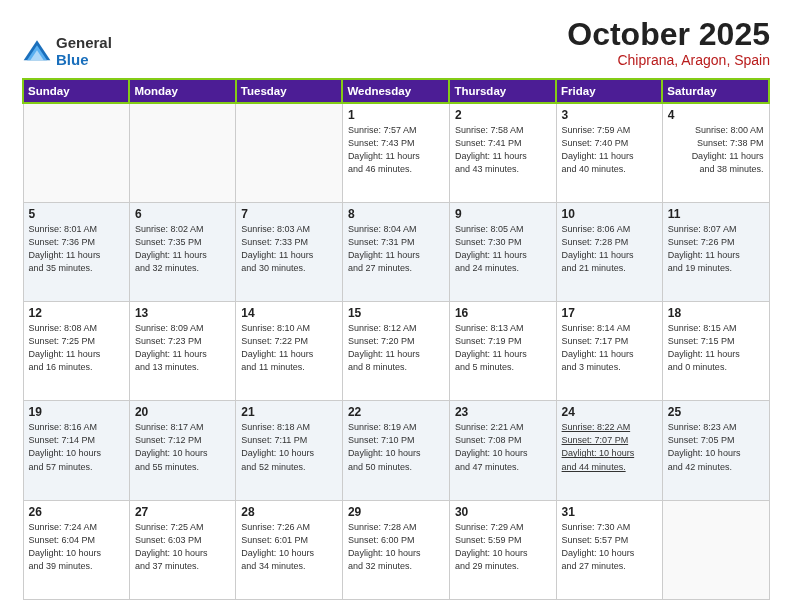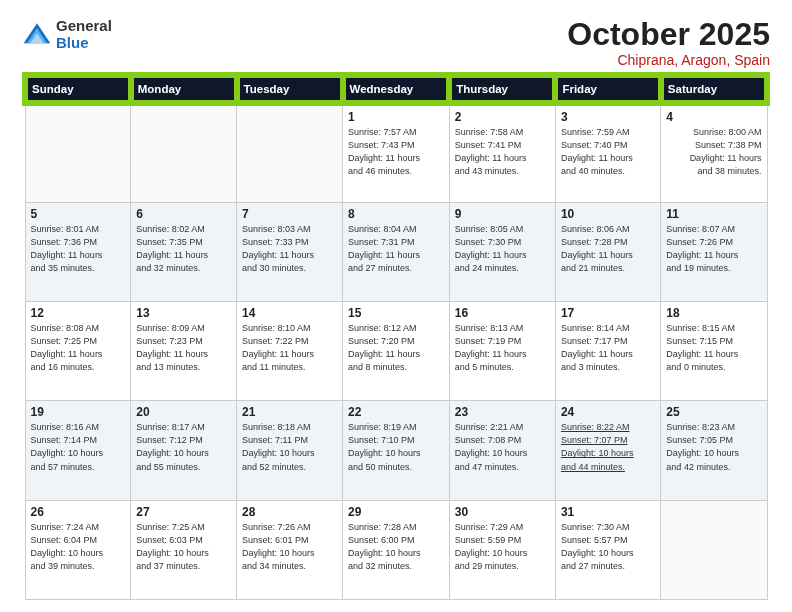--- a/index.html
+++ b/index.html
@@ -13,22 +13,22 @@
     .page {
       width: 792px;
       height: 612px;
       padding: 18px 22px 12px 22px;
       display: flex;
       flex-direction: column;
     }
     .header {
       display: flex;
       justify-content: space-between;
-      align-items: flex-start;
-      margin-bottom: 4px;
+      align-items: flex-end;
+      margin-bottom: 10px;
     }
     .logo {
       display: flex;
       align-items: center;
       gap: 4px;
     }
     .logo-text {
       display: flex;
       flex-direction: column;
       line-height: 1.1;
@@ -60,27 +60,27 @@
       font-size: 14px;
       color: #b91c1c;
       margin-top: 2px;
     }
     .calendar {
       width: 100%;
       border-collapse: collapse;
       flex: 1;
     }
     .calendar th {
-      background: #0f172a;
+      background: #4c1d95;
       color: #fff;
       font-size: 11.5px;
       font-weight: bold;
       padding: 5px 4px;
       text-align: left;
-      border: 6px solid #84cc16;
+      border: 2px solid #84cc16;
     }
     .calendar td {
       vertical-align: top;
       border: 1px solid #ccc;
       padding: 4px 5px;
       width: 108px;
       font-size: 9.5px;
       color: #222;
       background: #fff;
       height: 82px;

